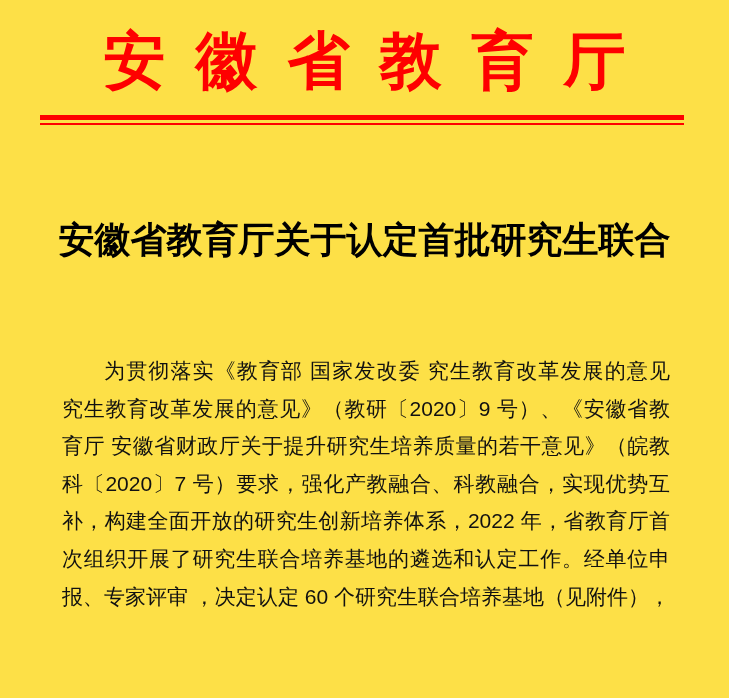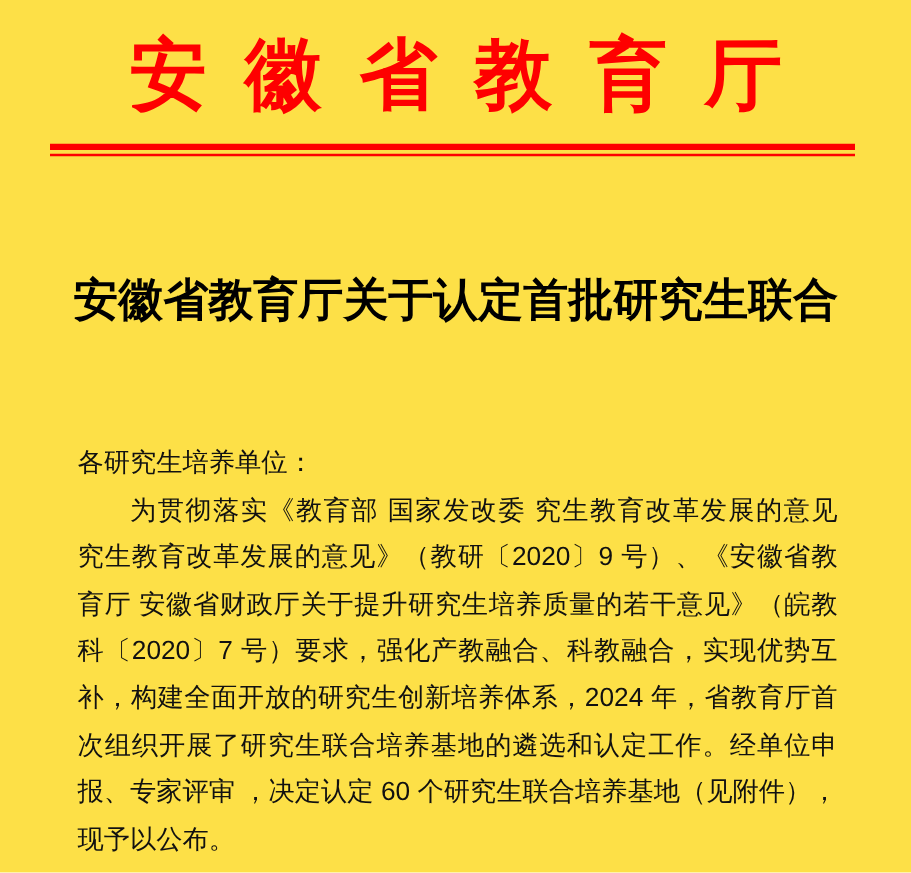--- a/index.html
+++ b/index.html
@@ -83,24 +83,22 @@
     <div class="rule-thick"></div>
     <div class="rule-thin"></div>
   </div>
 
 
   <div class="notice-title">
     <div>安徽省教育厅关于认定首批研究生联合</div>
   </div>
 
   <div class="content">
-    <div class="salutation">各研究生培养单位：</div>
     <div class="pline first">为贯彻落实《教育部 国家发改委 究生教育改革发展的意见</div>
     <div class="pline">究生教育改革发展的意见》（教研〔2020〕9 号）、《安徽省教</div>
     <div class="pline">育厅 安徽省财政厅关于提升研究生培养质量的若干意见》（皖教</div>
     <div class="pline">科〔2020〕7 号）要求，强化产教融合、科教融合，实现优势互</div>
-    <div class="pline">补，构建全面开放的研究生创新培养体系，2024 年，省教育厅首</div>
+    <div class="pline">补，构建全面开放的研究生创新培养体系，2022 年，省教育厅首</div>
     <div class="pline">次组织开展了研究生联合培养基地的遴选和认定工作。经单位申</div>
     <div class="pline">报、专家评审 ，决定认定 60 个研究生联合培养基地（见附件），</div>
-    <div class="pline last">现予以公布。</div>
   </div>
 
 </div>
 
 </body></html>

